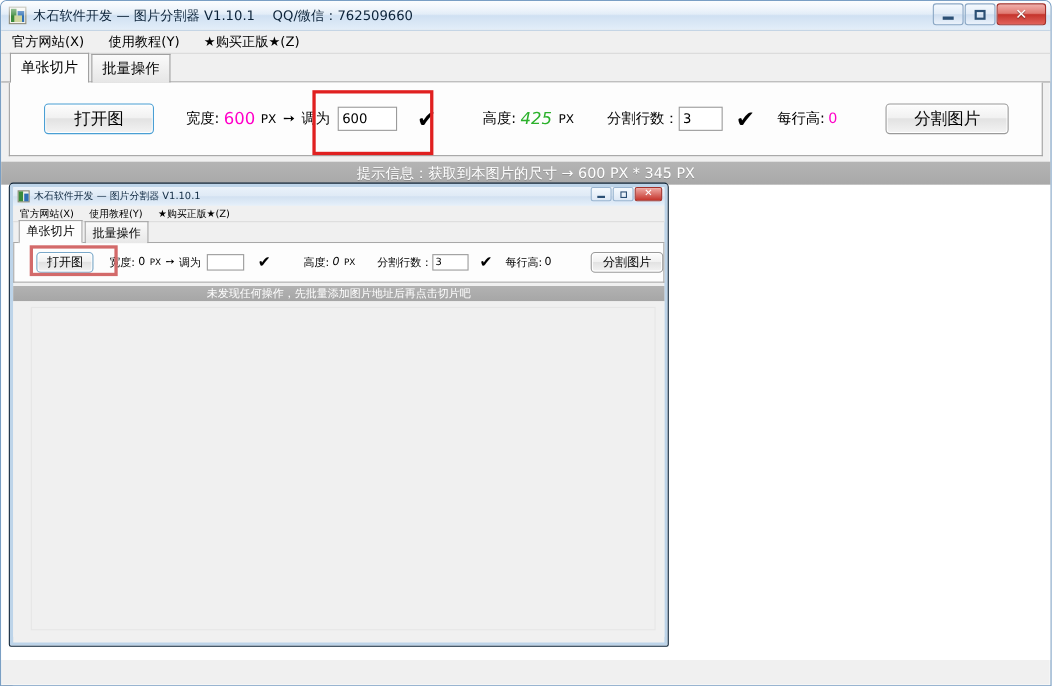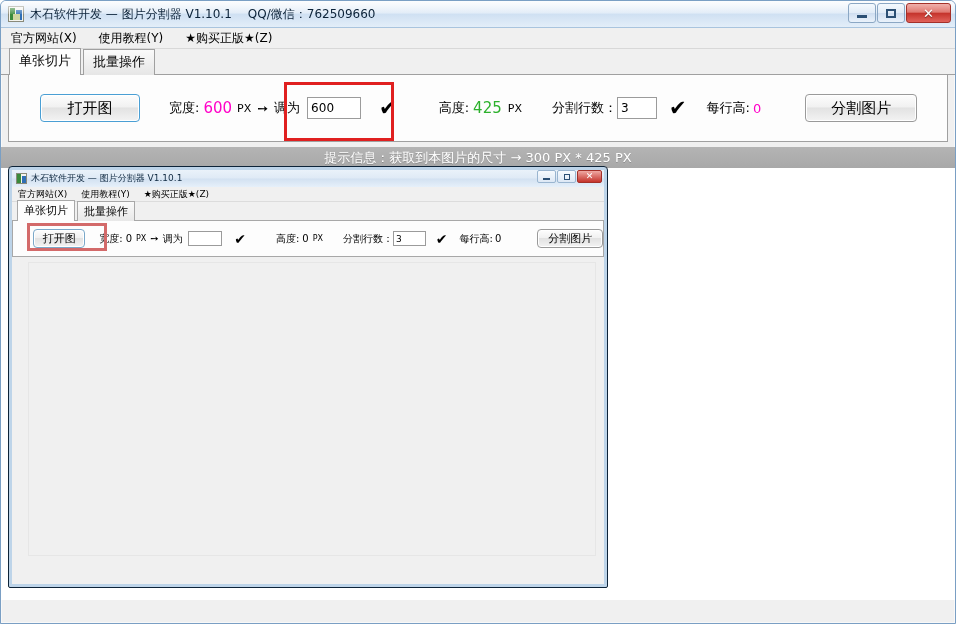--- a/index.html
+++ b/index.html
@@ -157,21 +157,21 @@
     color: #000;
     display: flex; align-items: center; justify-content: center;
     white-space: nowrap;
     text-align: right;
   }
   .btn-open-main { width: 100px; height: 28px; font-size: 15px; margin-left: 31px; border-color:#4a9fd4;}
   .btn-split-main { width: 112px; height: 28px; font-size: 15px; border-color:#9a9a9a;}
 
   .lbl { font-size: 13px; color: #000; white-space: nowrap; }
   .val-pink { color: #ff00c8; }
-  .val-green { color: #2cb12c; }
+  .val-green { color: #2cb12c; font-style: italic; }
   .unit { font-size: 11px; color: #000; }
 
   .txtinput {
     border: 1px solid #9b9b9b;
     background: #ffffff;
     height: 22px;
     font-size: 12px;
     color: #000;
     padding: 0 3px;
     display: flex; align-items: center;
@@ -352,21 +352,21 @@
     <span class="check-glyph" style="margin-left:12px;">✔</span>
 
     <span class="lbl" style="margin-left:20px;">每行高:</span>
     <span class="lbl val-pink" style="margin-left:3px;">0</span>
 
     <div class="btn3d btn-split-main" style="margin-left:44px;">分割图片</div>
 
     <div class="redbox" style="left:275px;top:7px;width:110px;height:59px;"></div>
   </div>
 
-  <div class="statusbar">提示信息：获取到本图片的尺寸 → 300 PX * 425 PX</div>
+  <div class="statusbar">提示信息：获取到本图片的尺寸 → 600 PX * 345 PX</div>
 
   <div class="bigcanvas"></div>
 </div>
 
 <div class="window" id="inner-window">
 
   <div class="in-titlebar">
     <span class="in-appicon">
       <i class="g1"></i>
         <i class="g2"></i>
@@ -418,17 +418,18 @@
     <span class="in-check" style="margin-left:10px;">✔</span>
 
     <span class="in-lbl" style="margin-left:12px;">每行高:</span>
     <span class="in-lbl val-pink" style="margin-left:2px;">0</span>
 
     <div class="btn3d in-btn-split" style="margin-left:36px;">分割图片</div>
 
     <div class="redbox" style="left:14px;top:2px;width:80px;height:28px;border-color:#d36a6a;border-width:3px;"></div>
   </div>
 
+  <div class="in-statusbar">未发现任何操作，先批量添加图片地址后再点击切片吧</div>
 
   <div class="in-canvas">
     <div class="in-canvas-inner"></div>
   </div>
 </div>
 
 </body></html>

